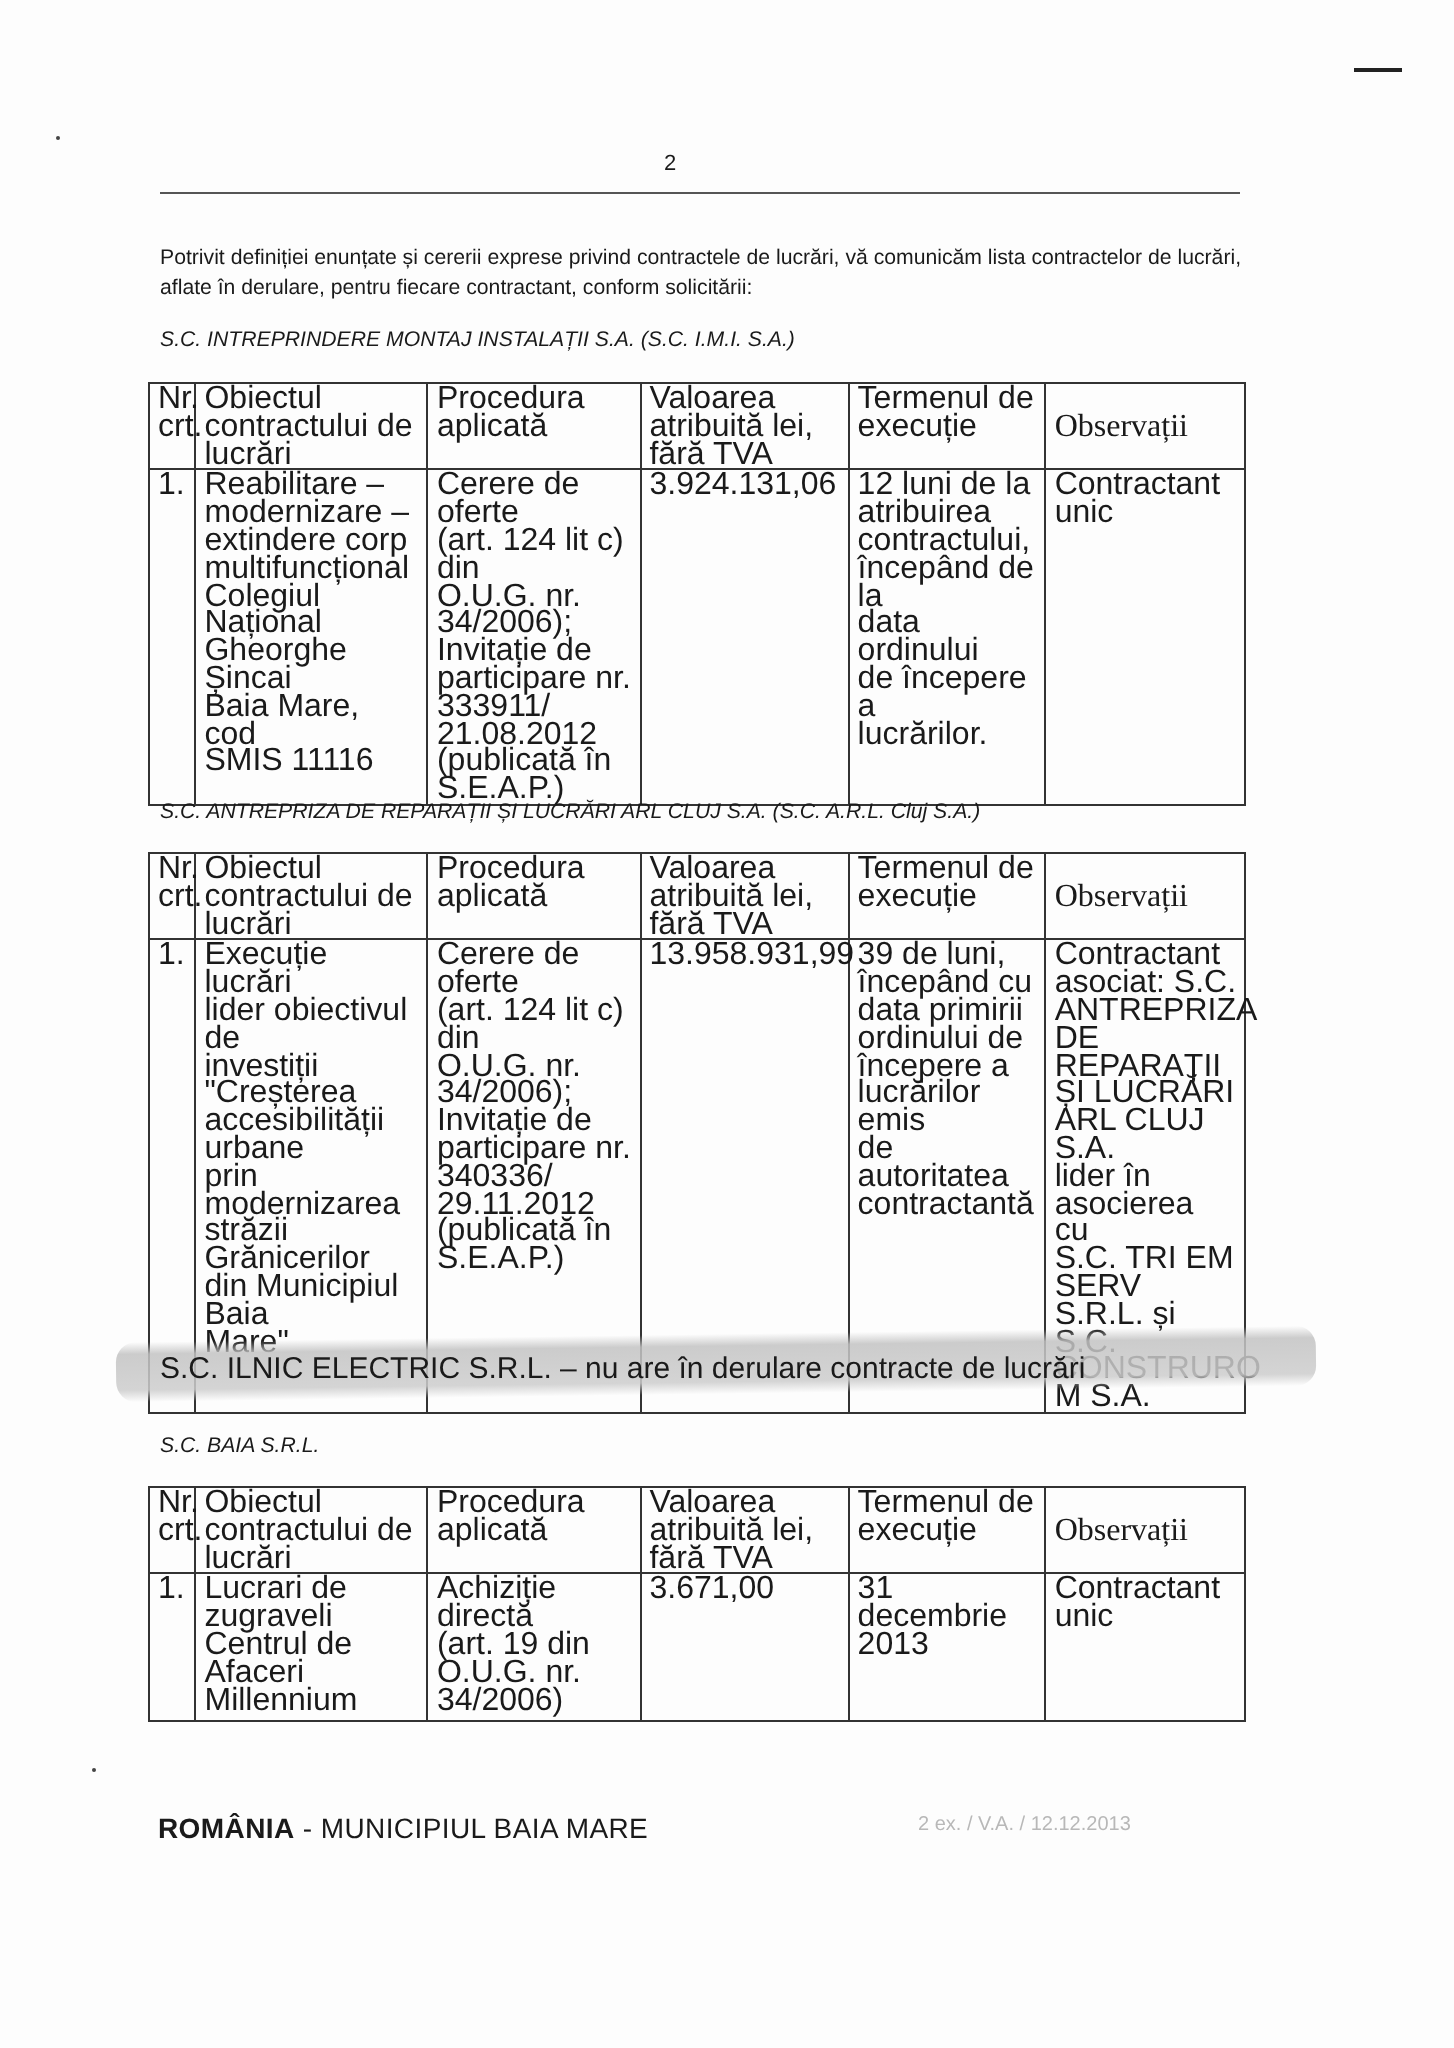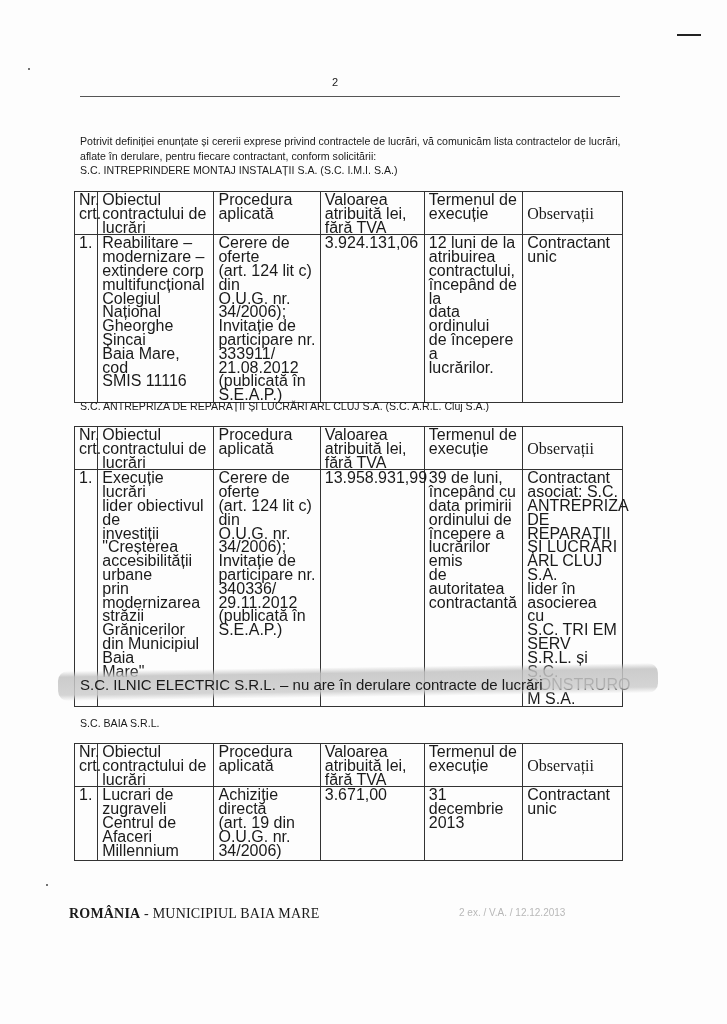--- a/index.html
+++ b/index.html
@@ -4,40 +4,40 @@
   <style>
     html, body { margin: 0; padding: 0; }
     body {
       width: 727px; height: 1024px; background: #fdfdfd; position: relative; overflow: hidden;
       font-family: "Liberation Sans", sans-serif; color: #1a1a1a;
     }
     .corner-mark { position: absolute; left: 677px; top: 34px; width: 24px; height: 2px; background: #222; }
     .speck { position: absolute; width: 2px; height: 2px; background: #444; border-radius: 1px; }
     .page-num { position: absolute; left: 0; width: 670px; top: 76px; text-align: center; font-size: 11px; }
     .header-rule { position: absolute; left: 80px; top: 96px; width: 540px; height: 1px; background: #555; }
-    .intro { position: absolute; left: 80px; top: 122px; width: 560px; font-size: 10.6px; line-height: 15px; margin-top: 12px; }
-    .company { position: absolute; left: 80px; font-size: 10.6px; }
+    .intro { position: absolute; left: 80px; top: 122px; width: 560px; font-size: 10.6px; line-height: 15px; }
+    .company { position: absolute; left: 80px; font-size: 10.6px; font-style: italic; }
     table.contracts {
       position: absolute; left: 74px; border-collapse: collapse; font-size: 16px; line-height: 13.8px;
       table-layout: fixed; width: 549px;
     }
     table.contracts th, table.contracts td {
       border: 1px solid #333; vertical-align: top; text-align: left; font-weight: normal; padding: 1px 4px 0 4px;
     }
     table.contracts th { padding-top: 1px; }
     table.contracts th.obs { vertical-align: middle; font-family: Liberation Serif, serif; }
     table.contracts td.wrap { white-space: pre-line; }
     .c1 { width: 21px; } .c2 { width: 105px; } .c3 { width: 96px; } .c4 { width: 94px; } .c5 { width: 89px; } .c6 { width: 90px; }
     .highlight {
       position: absolute; left: 58px; top: 667px; width: 600px; height: 30px;
       background: linear-gradient(180deg, rgba(200,200,200,0.0) 0%, rgba(195,195,195,0.85) 20%, rgba(205,205,205,0.85) 80%, rgba(210,210,210,0.0) 100%);
       transform: rotate(-0.8deg); border-radius: 10px;
     }
     .no-contracts { position: absolute; left: 80px; top: 676px; font-size: 15px; }
-    .footer-left { position: absolute; left: 69px; top: 906px; font-size: 14px; letter-spacing: 0.2px; font-family: Liberation Serif, serif; }
+    .footer-left { position: absolute; left: 79px; top: 906px; font-size: 14px; letter-spacing: 0.2px; }
     .footer-left b { font-weight: bold; }
     .footer-right { position: absolute; left: 459px; top: 907px; font-size: 10px; color: #b8b8b8; }
   </style>
 </head>
 <body>
 
 <div class="corner-mark"></div>
 <div class="speck" style="left:28px;top:68px"></div>
 <div class="speck" style="left:46px;top:884px"></div>
 

